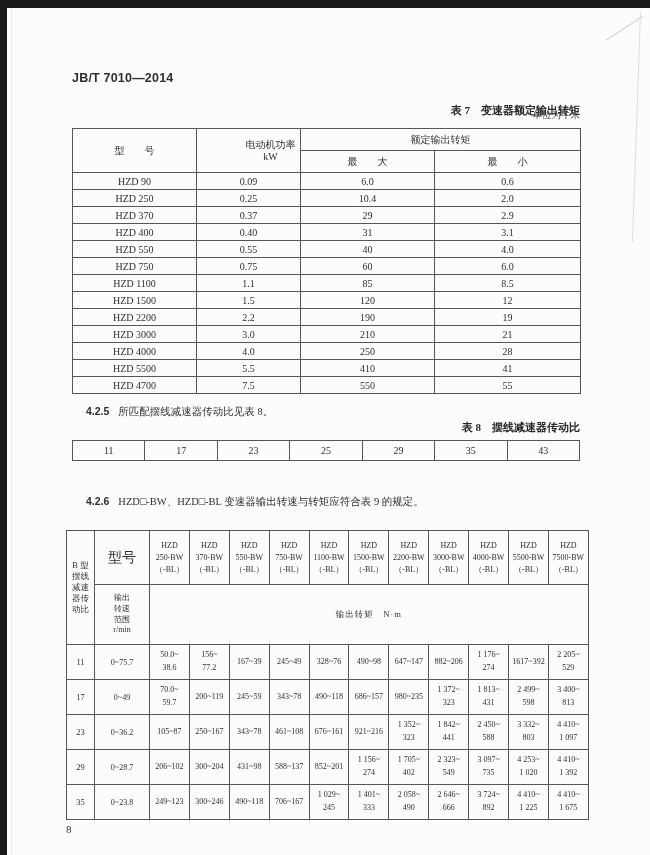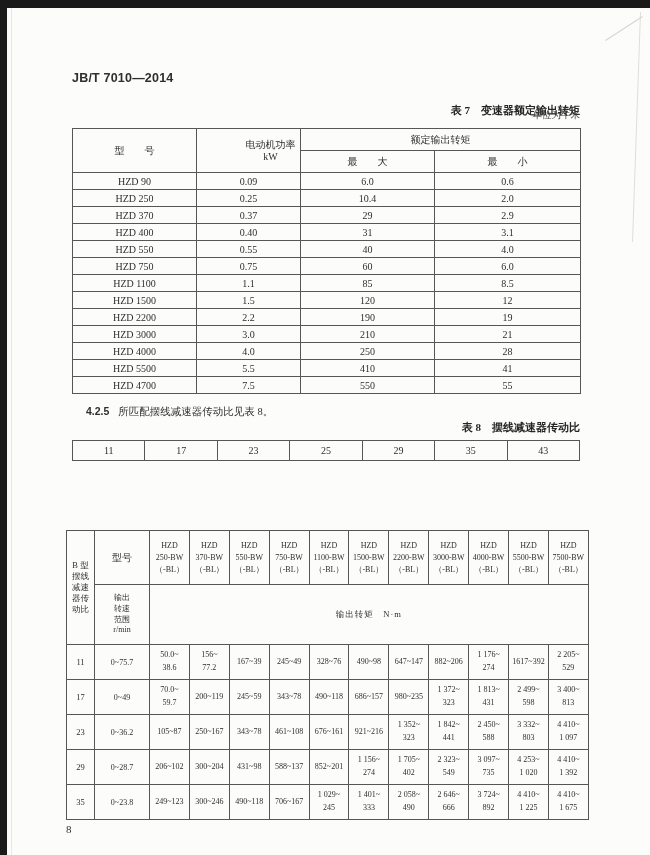--- a/index.html
+++ b/index.html
@@ -31,21 +31,21 @@
   #c426{top:487px;}
 
   .title8{position:absolute;left:72px;top:420px;width:508px;}
   #table8{position:absolute;left:72px;top:440px;width:508px;font-size:10px;}
   #table8 tr{height:20px;}
 
   .title9{position:absolute;left:66px;top:509px;width:522px;}
   #table9{position:absolute;left:66px;top:530px;width:522px;font-size:8px;}
   #table9 .vhead{white-space:pre-line;line-height:1.3;font-size:8.5px;}
   #table9 .model{white-space:pre-line;line-height:1.5;font-size:8px;}
-  #table9 .mh{font-size:10px;margin-top:32px;}
+  #table9 .mh{font-size:14px;margin-top:32px;}
   #table9 .speedh{white-space:pre-line;line-height:1.35;font-size:8px;}
   #table9 .torqueh{font-size:8.5px;letter-spacing:1px;}
   #table9 thead tr.r1{height:54px;}
   #table9 thead tr.r2{height:60px;}
   #table9 tbody tr{height:35px;}
   #table9 .ratio{font-size:8.5px;}
   #table9 .speed{font-size:8px;}
   #table9 .tq{white-space:pre-line;line-height:1.6;}
 
   .pagenum{position:absolute;left:66px;top:823px;font-size:11px;}
@@ -180,20 +180,23 @@
           <td>17</td>
           <td>23</td>
           <td>25</td>
           <td>29</td>
           <td>35</td>
           <td>43</td>
         </tr>
       </tbody>
   </table>
 
+  <p class="clause" id="c426">
+    <span class="no">4.2.6</span><span>HZD□-BW、HZD□-BL 变速器输出转速与转矩应符合表 9 的规定。</span>
+  </p>
 
   <table id="table9">
     <colgroup id="t9-cols">
         <col style="width:28px">
         <col style="width:55px">
         <col style="width: 39.9px;">
         <col style="width: 39.9px;">
         <col style="width: 39.9px;">
         <col style="width: 39.9px;">
         <col style="width: 39.9px;">

